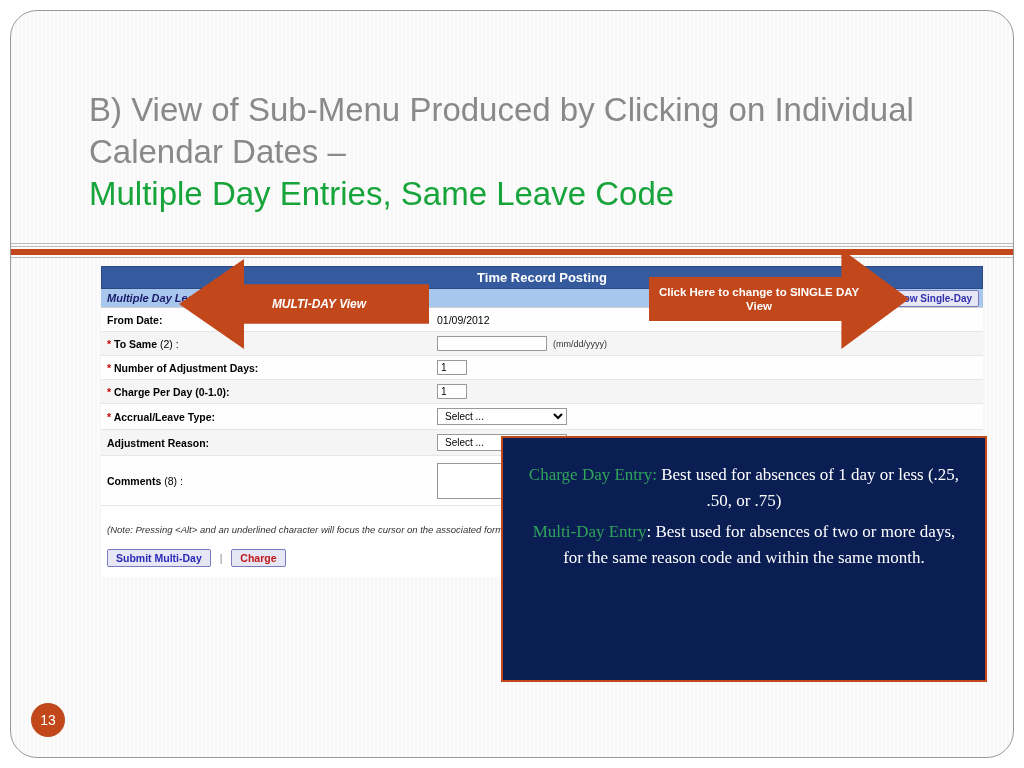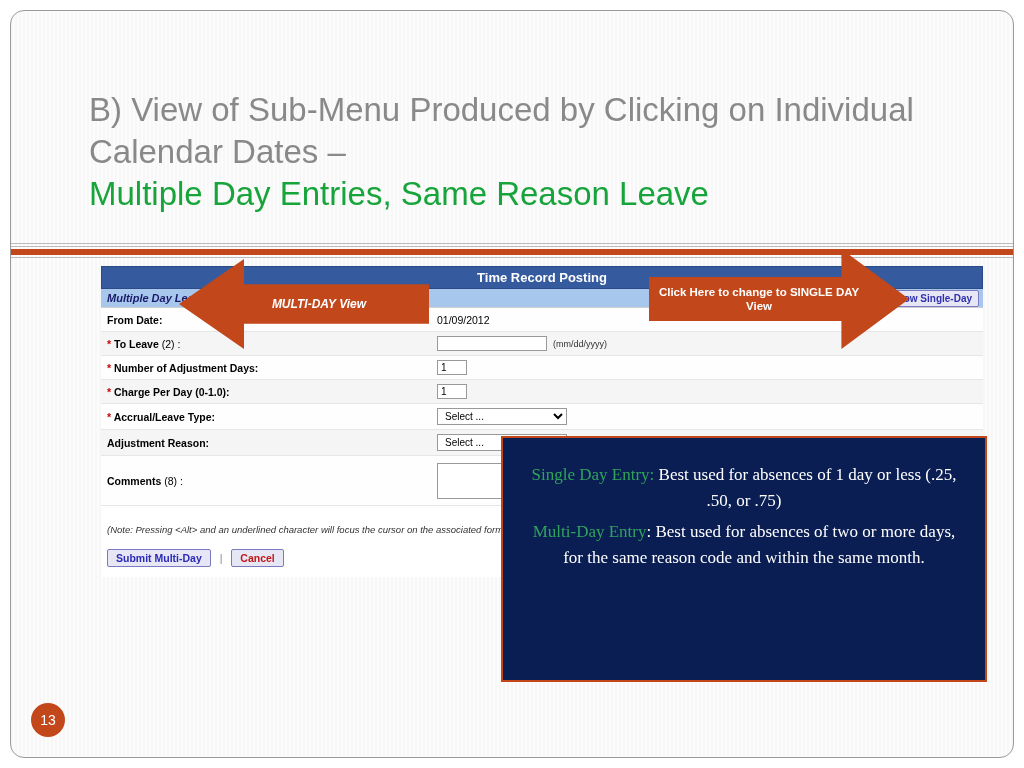--- a/index.html
+++ b/index.html
@@ -8,21 +8,21 @@
     height: 768px;
     background: #fff;
     font-family: Arial, sans-serif;
     overflow: hidden;
     position: relative;
   }
   .slide {
     position: absolute;
     top: 10px; left: 10px; right: 10px; bottom: 10px;
     border: 1.5px solid #999;
-    border-radius: 14px;
+    border-radius: 27px;
     background: repeating-linear-gradient(90deg, #f7f7f7 0 2px, #fcfcfc 2px 4px);
     overflow: hidden;
   }
   .title-block {
     position: absolute;
     top: 78px; left: 78px; right: 78px;
     font-size: 33px;
     line-height: 1.28;
     font-weight: 400;
   }
@@ -175,21 +175,21 @@
     justify-content: center;
   }
 </style>
 </head>
 <body>
 
 <div class="slide">
 
   <div class="title-block">
     <span class="title-gray">B) View of Sub-Menu Produced by Clicking on Individual Calendar Dates –</span><br>
-    <span class="title-green">Multiple Day Entries, Same Reason Leave</span>
+    <span class="title-green">Multiple Day Entries, Same Leave Code</span>
   </div>
 
   <div class="hr-band">
     <div class="thin"></div>
     <div class="thin"></div>
     <div class="thick"></div>
     <div class="thin" style="margin-top:2px"></div>
   </div>
 
   <div class="form-area">
@@ -200,21 +200,21 @@
       <button class="show-btn">Show Single-Day</button>
     </div>
 
     <div class="frow">
       <div class="flabel">From Date:</div>
       <span>01/09/2012</span>
     </div>
 
     <div class="frow alt">
       <div class="flabel">
-        <span class="req">* </span><span>To Leave</span> <span style="font-weight:normal">(2) :</span>
+        <span class="req">* </span><span>To Same</span> <span style="font-weight:normal">(2) :</span>
       </div>
       <input class="finput" style="width: 110px;">
       <span class="hint">(mm/dd/yyyy)</span>
     </div>
 
     <div class="frow">
       <div class="flabel">
         <span class="req">* </span><span>Number of Adjustment Days:</span>
       </div>
       <input class="finput" style="width: 30px;" value="1">
@@ -248,34 +248,34 @@
         <span>Comments</span> <span style="font-weight:normal">(8) :</span>
       </div>
       <textarea class="finput" style="width: 200px; height: 36px;"></textarea>
     </div>
 
     <div class="note">(Note: Pressing &lt;Alt&gt; and an underlined character will focus the cursor on the associated form field.)</div>
 
     <div class="btn-row">
       <button class="btn submit">Submit Multi-Day</button>
       <span class="sep">|</span>
-      <button class="btn cancel">Cancel</button>
+      <button class="btn cancel">Charge</button>
     </div>
   </div>
 
   <div class="arrow arrow-left">
     <span>MULTI-DAY View</span>
   </div>
   <div class="arrow arrow-right">
     <span>Click Here to change to SINGLE DAY View</span>
   </div>
 
   <div class="info-box">
     <p>
-      <span class="g">Single Day Entry:</span><span> Best used for absences of 1 day or less (.25, .50, or .75)</span>
+      <span class="g">Charge Day Entry:</span><span> Best used for absences of 1 day or less (.25, .50, or .75)</span>
     </p>
     <p>
       <span class="g">Multi-Day Entry</span><span>: Best used for absences of two or more days, for the same reason code and within the same month.</span>
     </p>
   </div>
 
   <div class="badge">13</div>
 </div>
 
 </body></html>

